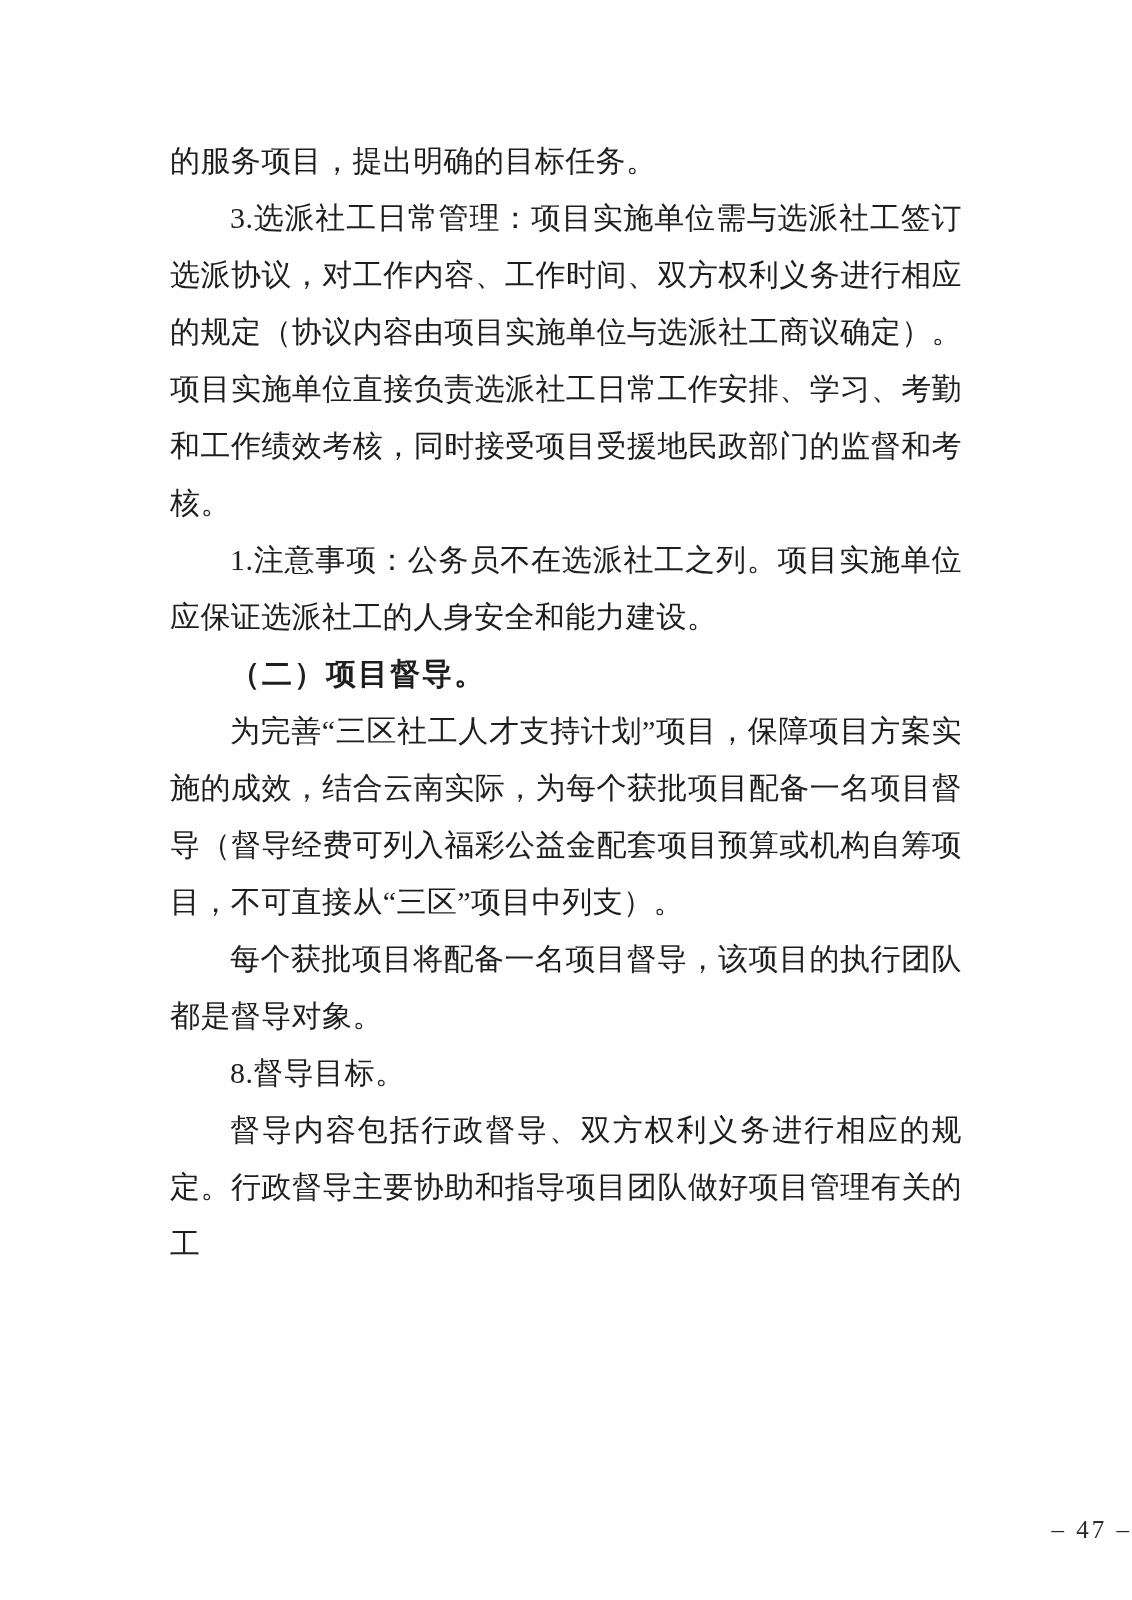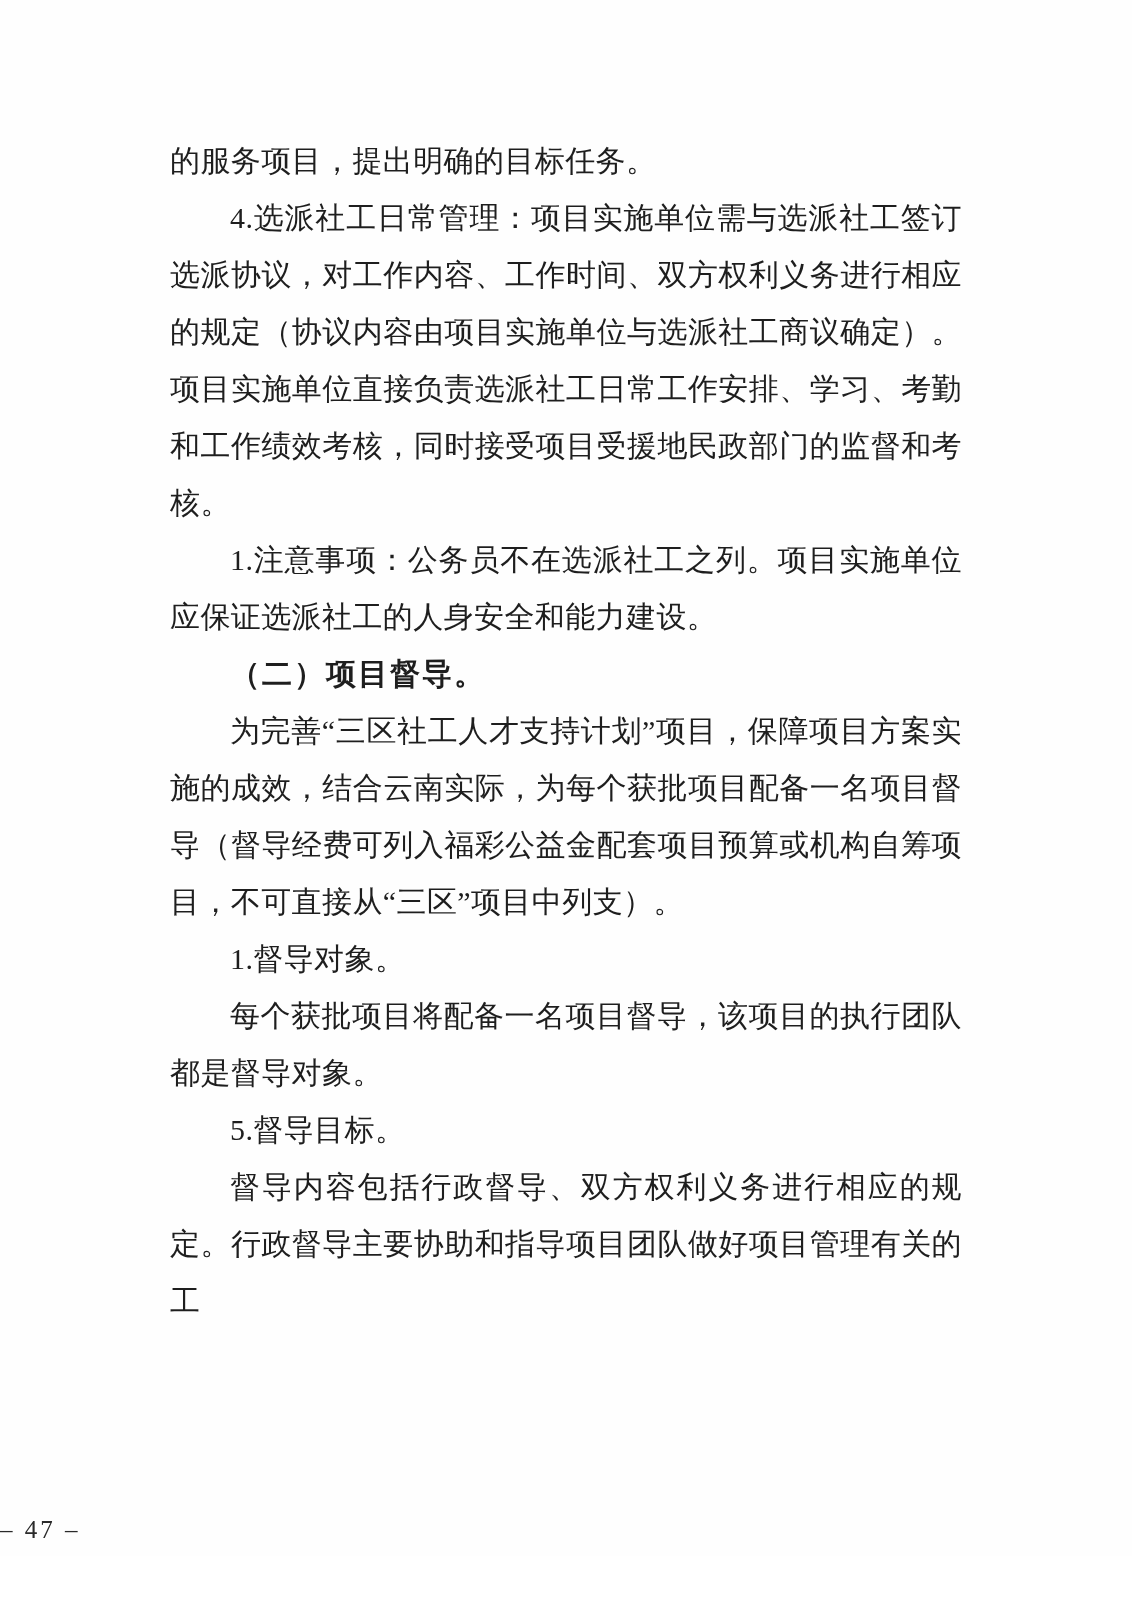--- a/index.html
+++ b/index.html
@@ -39,35 +39,34 @@
   .content p.heading {
     font-weight: bold;
     letter-spacing: 2px;
     font-family: Liberation Serif, serif;
   }
   .page-footer {
     position: absolute;
     left: 0;
     top: 1516px;
     width: 100%;
-    text-align: left;
+    text-align: right;
     font-size: 25px;
     letter-spacing: 3px;
     color: #2a2a2a;
   }
 </style>
 </head>
 <body>
 
 <div class="page">
   <div class="content">
     <p class="no-indent">的服务项目，提出明确的目标任务。</p>
-    <p>4.选派社工日常管理：项目实施单位需与选派社工签订选派协议，对工作内容、工作时间、双方权利义务进行相应的规定（协议内容由项目实施单位与选派社工商议确定）。项目实施单位直接负责选派社工日常工作安排、学习、考勤和工作绩效考核，同时接受项目受援地民政部门的监督和考核。</p>
+    <p>3.选派社工日常管理：项目实施单位需与选派社工签订选派协议，对工作内容、工作时间、双方权利义务进行相应的规定（协议内容由项目实施单位与选派社工商议确定）。项目实施单位直接负责选派社工日常工作安排、学习、考勤和工作绩效考核，同时接受项目受援地民政部门的监督和考核。</p>
     <p>1.注意事项：公务员不在选派社工之列。项目实施单位应保证选派社工的人身安全和能力建设。</p>
     <p class="heading">（二）项目督导。</p>
     <p>为完善“三区社工人才支持计划”项目，保障项目方案实施的成效，结合云南实际，为每个获批项目配备一名项目督导（督导经费可列入福彩公益金配套项目预算或机构自筹项目，不可直接从“三区”项目中列支）。</p>
-    <p>1.督导对象。</p>
     <p>每个获批项目将配备一名项目督导，该项目的执行团队都是督导对象。</p>
-    <p>5.督导目标。</p>
+    <p>8.督导目标。</p>
     <p>督导内容包括行政督导、双方权利义务进行相应的规定。行政督导主要协助和指导项目团队做好项目管理有关的工</p>
   </div>
   <div class="page-footer">– 47 –</div>
 </div>
 
 </body></html>

